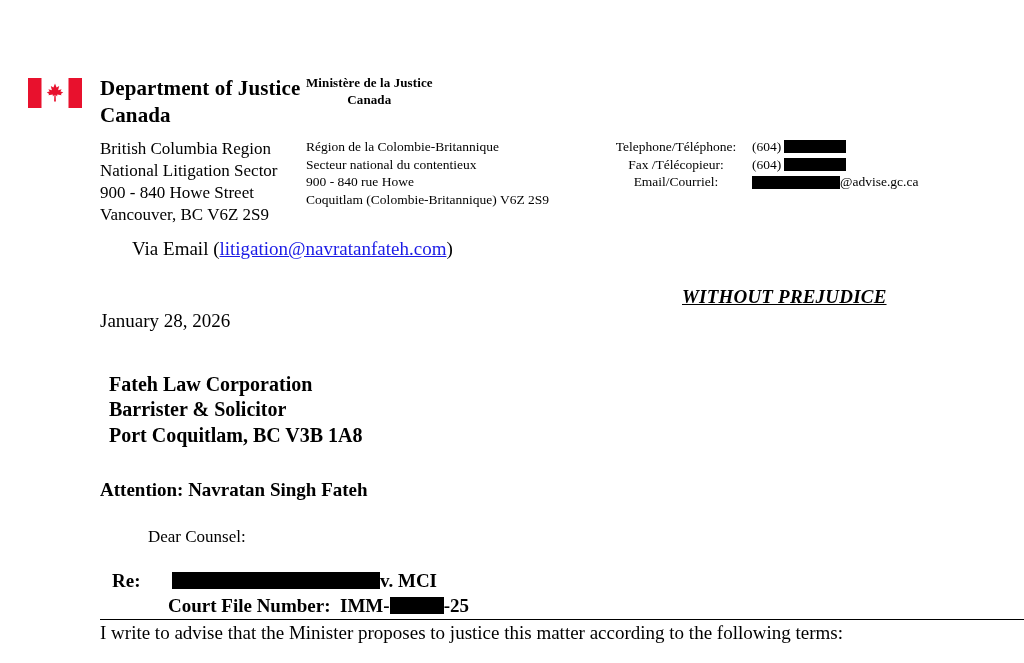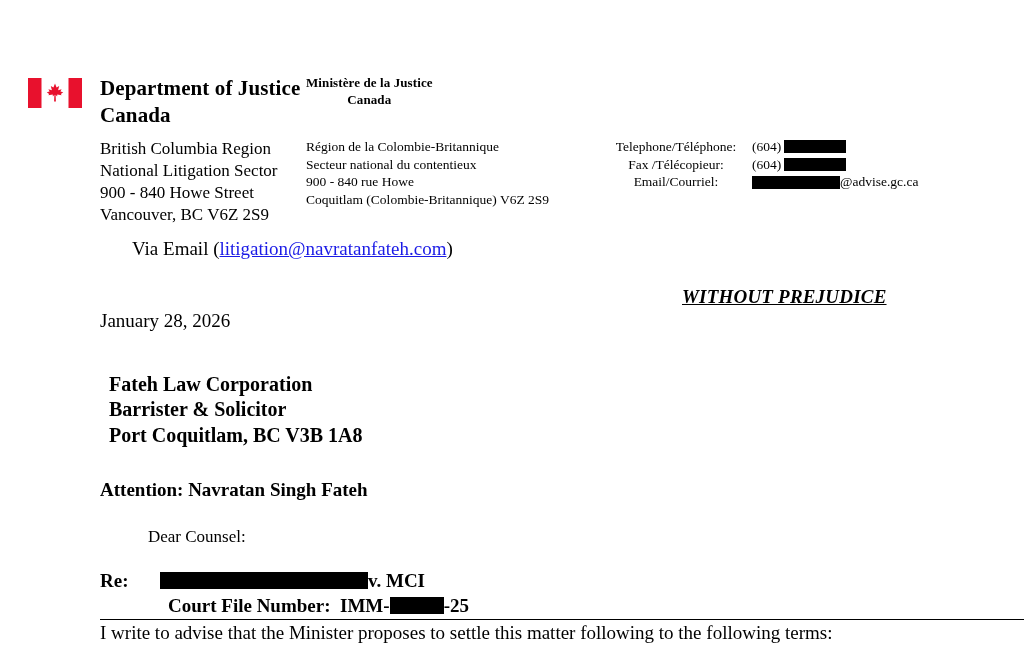--- a/index.html
+++ b/index.html
@@ -168,21 +168,21 @@
     margin-left: 48px;
   }
 
   .re-block {
     position: absolute;
     left: 100px;
     top: 570px;
     font-size: 19px;
     font-weight: bold;
   }
-  .re-line1 { position: relative; height: 25px; white-space: nowrap; }
+  .re-line1 { position: relative; height: 25px; white-space: nowrap; margin-left: 12px; }
   .re-line2 { position: relative; height: 25px; white-space: nowrap; padding-left: 68px; }
   .re-label { display: inline-block; width: 60px; }
   .redact-party {
     display: inline-block;
     background: #000000;
     width: 208px;
     height: 17px;
     vertical-align: middle;
     position: relative;
     top: -2px;
@@ -293,15 +293,15 @@
     <div class="re-line1">
       <span class="re-label">Re:</span><span class="redact-party"></span><span>v. MCI</span>
     </div>
     <div class="re-line2">
       <span>Court File Number:</span>&nbsp;&nbsp;<span>IMM-</span><span class="redact-file"></span><span>-25</span>
     </div>
   </div>
 
   <div class="rule"></div>
 
-  <div class="paragraph">I write to advise that the Minister proposes to settle this matter following to the following terms:</div>
+  <div class="paragraph">I write to advise that the Minister proposes to justice this matter according to the following terms:</div>
 
 </div>
 
 </body></html>

